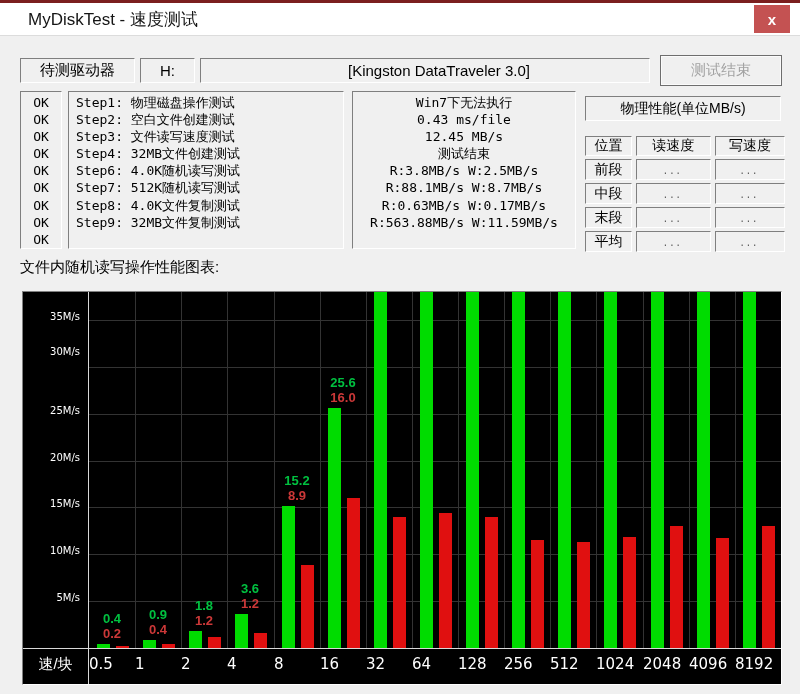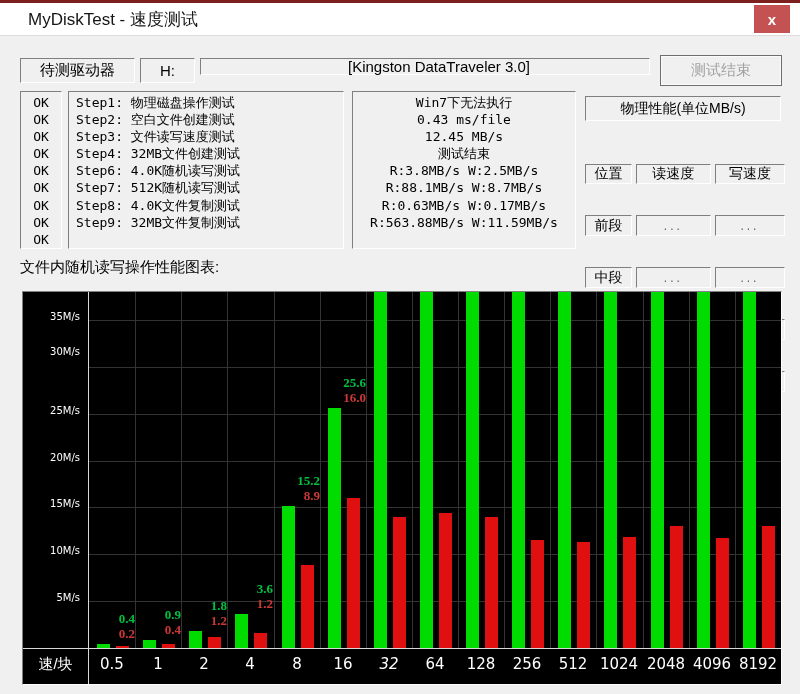--- a/index.html
+++ b/index.html
@@ -18,61 +18,61 @@
   .close-btn{position:absolute;right:10px;top:2px;width:36px;height:28px;
        background:var(--close-button-bg);color:#fff;display:flex;align-items:center;
        justify-content:center;font-weight:bold;font-size:15px;cursor:pointer;}
   .sunken{position:absolute;background:var(--window-bg);
        border-top:1px solid #7f7f7f;border-left:1px solid #7f7f7f;
        border-bottom:1px solid #fff;border-right:1px solid #fff;}
   .boxlabel{display:flex;align-items:center;justify-content:center;
        font-size:15px;color:#000;}
   #drive-label{left:20px;top:55px;width:115px;height:25px;}
   #drive-letter{left:140px;top:55px;width:55px;height:25px;}
-  #device-name{left:200px;top:55px;width:450px;height:17px;padding-left:28px;}
+  #device-name{left:200px;top:55px;width:450px;height:25px;padding-left:28px;}
   #finish-btn{position:absolute;left:660px;top:52px;width:122px;height:31px;
        background:var(--window-bg);border:1px solid #6e6e6e;
        box-shadow:inset 0 0 0 1px #fbfbfb;color:#a2a2a2;font-size:15px;
        display:flex;align-items:center;justify-content:center;}
   .monotext{font-family:"DejaVu Sans Mono",monospace;font-size:13px;color:#000;}
   #ok-box{left:20px;top:88px;width:42px;height:158px;padding-top:2px;text-align:center;}
   #ok-box div{line-height:17.1px;}
   #steps-box{left:68px;top:88px;width:276px;height:158px;padding:2px 0 0 7px;}
   #steps-box div{line-height:17.1px;white-space:nowrap;}
   #results-box{left:352px;top:88px;width:224px;height:158px;padding-top:2px;text-align:center;}
   #results-box div{line-height:17.1px;white-space:nowrap;}
   #phys-header{left:585px;top:93px;width:196px;height:25px;font-size:14px;}
   #phys-table{position:absolute;left:585px;top:133px;width:200px;}
   .trow{display:flex;margin-bottom:3px;}
   .tcell{position:relative;height:21px;background:var(--window-bg);
        border-top:1px solid #7f7f7f;border-left:1px solid #7f7f7f;
        border-bottom:1px solid #fff;border-right:1px solid #fff;
-       display:flex;align-items:center;justify-content:center;font-size:14px;color:#000;margin-top:28px;}
+       display:flex;align-items:center;justify-content:center;font-size:14px;color:#000;}
   .tc1{width:48px;margin-right:4px;} .tc2{width:77px;margin-right:4px;} .tc3{width:72px;}
   .thead{height:20px;}
   .tval{color:#5d5d5d;letter-spacing:3px;font-size:12px;}
   #chart-title{position:absolute;left:20px;top:255px;font-size:15px;color:#000;}
   #chart{position:absolute;left:22px;top:288px;width:760px;height:394px;
        background:var(--chart-bg);
        border-top:1px solid #808080;border-left:1px solid #808080;
        border-bottom:1px solid #fff;border-right:1px solid #fff;}
   #chart .grid-h{position:absolute;left:66px;width:692px;height:1px;background:var(--grid-line);}
   #chart .grid-v{position:absolute;top:0;width:1px;height:356px;background:var(--grid-line);}
   #chart .y-axis-line{position:absolute;left:65px;top:0;width:1px;height:392px;background:var(--axis-line);}
   #chart .x-axis-line{position:absolute;left:0;top:356px;width:758px;height:1px;background:var(--axis-line);}
   #chart .y-tick{position:absolute;left:0;width:57px;text-align:right;color:#fff;
        font-size:10px;font-family:"DejaVu Sans",sans-serif;}
   #chart .bar{position:absolute;width:13px;}
   #chart .bar.read{background:var(--read-bar);}
   #chart .bar.write{background:var(--write-bar);}
-  #chart .val-labels{position:absolute;text-align:right;font-weight:bold;font-size:13px;
-       font-family:Liberation Serif, serif;line-height:15px;}
+  #chart .val-labels{position:absolute;text-align:center;font-weight:bold;font-size:13px;
+       font-family:Liberation Sans, sans-serif;line-height:15px;}
   #chart .vl-read{color:var(--read-label);}
   #chart .vl-write{color:var(--write-label);}
-  #chart .x-cat{position:absolute;top:363px;text-align:center;color:#fff;font-size:15px;
+  #chart .x-cat{position:absolute;top:363px;color:#fff;font-size:15px;
        font-family:"DejaVu Sans",sans-serif;}
   #chart .x-axis-unit{position:absolute;left:0;top:363px;width:65px;text-align:center;
        color:#fff;font-size:15px;}
 </style>
 </head>
 <body>
 
 <div id="win">
 
   <div class="titlebar">
@@ -228,21 +228,21 @@
       <div class="x-cat" style="left: 251px; width: 46px;">8</div>
       <div class="bar read" style="left: 305px; top: 116px; height: 240px;"></div>
       <div class="bar write" style="left: 324px; top: 206px; height: 150px;"></div>
       <div class="val-labels" style="left: 297px; width: 46px; top: 83px;">
         <div class="vl-read">25.6</div>
         <div class="vl-write">16.0</div>
       </div>
       <div class="x-cat" style="left: 297px; width: 46px;">16</div>
       <div class="bar read" style="left: 351px; top: 0px; height: 356px;"></div>
       <div class="bar write" style="left: 370px; top: 225px; height: 131px;"></div>
-      <div class="x-cat" style="left: 343px; width: 46px; font-style: italic;">32</div>
+      <div class="x-cat" style="left: 343px; width: 46px;">32</div>
       <div class="bar read" style="left: 397px; top: 0px; height: 356px;"></div>
       <div class="bar write" style="left: 416px; top: 221px; height: 135px;"></div>
       <div class="x-cat" style="left: 389px; width: 46px;">64</div>
       <div class="bar read" style="left: 443px; top: 0px; height: 356px;"></div>
       <div class="bar write" style="left: 462px; top: 225px; height: 131px;"></div>
       <div class="x-cat" style="left: 435px; width: 46px;">128</div>
       <div class="bar read" style="left: 489px; top: 0px; height: 356px;"></div>
       <div class="bar write" style="left: 508px; top: 248px; height: 108px;"></div>
       <div class="x-cat" style="left: 481px; width: 46px;">256</div>
       <div class="bar read" style="left: 535px; top: 0px; height: 356px;"></div>

